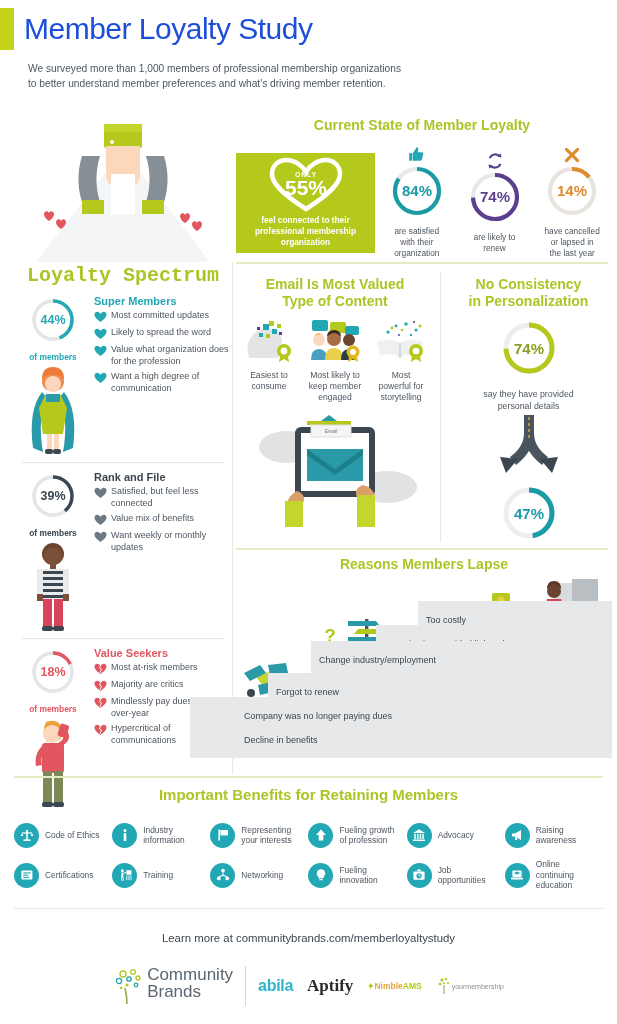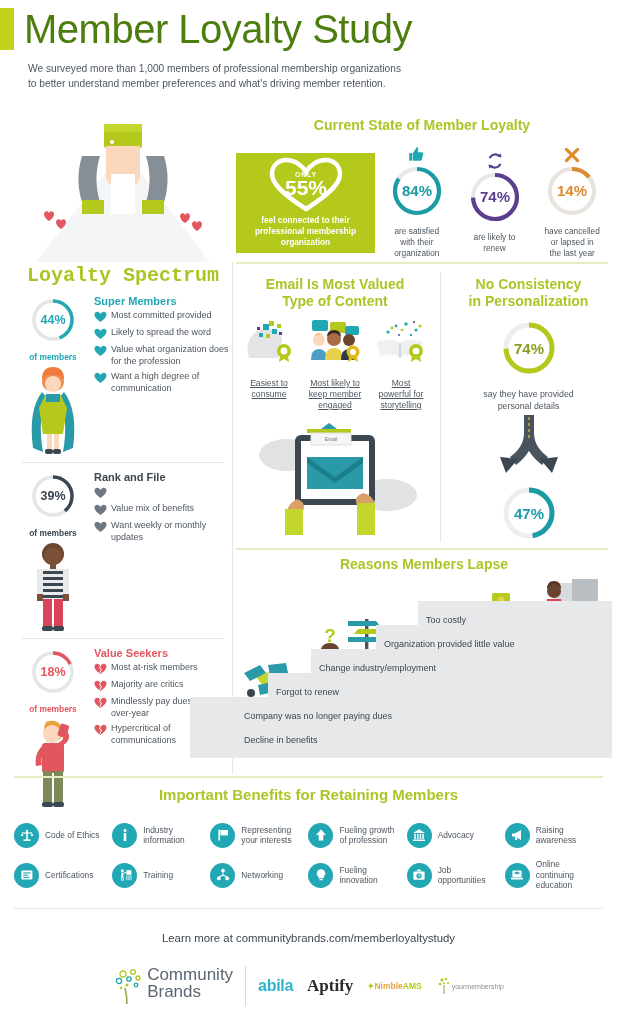--- a/index.html
+++ b/index.html
@@ -9,21 +9,21 @@
     font-family: "Liberation Sans", sans-serif;
     color: #3b4650;
     overflow: hidden;
   }
   .page { position: relative; width: 617px; height: 1024px; }
 
   
   .header { position: absolute; left: 0; top: 8px; width: 617px; }
   .title-row { display: flex; align-items: center; }
   .title-bar { width: 14px; height: 42px; background: #c3d21a; margin-left: 0px; margin-right: 10px; }
-  .title { font-size: 40px; font-weight: 400; color: #4d7c0f; letter-spacing: -0.5px; line-height: 1; }
+  .title { font-size: 30px; font-weight: 400; color: #1d4ed8; letter-spacing: -0.5px; line-height: 1; }
   .subtitle { margin-left: 28px; margin-top: 11px; font-size: 10.2px; line-height: 15px; color: #4c5660; }
 
   
   .sect-title { font-size: 14px; font-weight: bold; color: #aec426; text-align: center; line-height: 17px; }
   .divider-green { height: 2px; background: #e4ecc2; }
   .divider-gray { height: 1px; background: #e3e5e7; }
   .vdivider { width: 1px; background: #e3e5e7; }
 
   
   .cur-state { position: absolute; left: 236px; top: 117px; width: 372px; }
@@ -46,21 +46,21 @@
   .tier-name { font-size: 11px; font-weight: bold; margin-bottom: 3px; }
   .bullets { list-style: none; }
   .bullets li { display: flex; align-items: flex-start; font-size: 9px; line-height: 11.5px; margin-bottom: 4px; color: #4c5660; }
   .bullets li .bh { flex: 0 0 13px; margin-right: 4px; margin-top: 1px; }
   .person { position: relative; height: 96px; display: flex; align-items: flex-end; justify-content: center; }
 
   
   .email-sec { position: absolute; left: 236px; top: 276px; width: 198px; }
   .em-icons { display: flex; margin-top: 8px; }
   .em-col { flex: 1; text-align: center; }
-  .em-col .cap { font-size: 8.6px; line-height: 11px; margin-top: 12px; color: #4c5660; text-decoration: underline; }
+  .em-col .cap { font-size: 8.6px; line-height: 11px; margin-top: 4px; color: #4c5660; }
 
   
   .cons-sec { position: absolute; left: 446px; top: 276px; width: 165px; text-align: center; }
   .cons-cap { font-size: 8.8px; line-height: 11.5px; color: #4c5660; margin-top: 5px; }
 
   
   .lapse { position: absolute; left: 236px; top: 556px; width: 376px; }
   .stairs { position: relative; height: 150px; margin-top: 4px; }
   .step { position: absolute; height: 37px; background: #e7e8ea; display: flex; align-items: center; }
   .step span { font-size: 9px; color: #3b4650; padding-left: 8px; white-space: nowrap; }
@@ -151,21 +151,21 @@
           </svg>
         </div>
       </div>
       <div class="tier-right">
         <div class="tier-name" style="color:#22a7b5">Super Members</div>
         <ul class="bullets">
           <li>
             <svg class="bh" width="13" height="12" viewBox="0 0 13 12">
                 <path d="M6.5 11 C2 8 0.5 5.5 0.5 3.6 C0.5 1.8 1.8 0.8 3.1 0.8 C4.4 0.8 5.9 1.8 6.5 3 C7.1 1.8 8.6 0.8 9.9 0.8 C11.2 0.8 12.5 1.8 12.5 3.6 C12.5 5.5 11 8 6.5 11z" fill="#22a7b5"></path>
               </svg>
-            <span>Most committed provided</span>
+            <span>Most committed updates</span>
           </li>
           <li>
             <svg class="bh" width="13" height="12" viewBox="0 0 13 12">
                 <path d="M6.5 11 C2 8 0.5 5.5 0.5 3.6 C0.5 1.8 1.8 0.8 3.1 0.8 C4.4 0.8 5.9 1.8 6.5 3 C7.1 1.8 8.6 0.8 9.9 0.8 C11.2 0.8 12.5 1.8 12.5 3.6 C12.5 5.5 11 8 6.5 11z" fill="#22a7b5"></path>
               </svg>
             <span>Likely to spread the word</span>
           </li>
           <li>
             <svg class="bh" width="13" height="12" viewBox="0 0 13 12">
                 <path d="M6.5 11 C2 8 0.5 5.5 0.5 3.6 C0.5 1.8 1.8 0.8 3.1 0.8 C4.4 0.8 5.9 1.8 6.5 3 C7.1 1.8 8.6 0.8 9.9 0.8 C11.2 0.8 12.5 1.8 12.5 3.6 C12.5 5.5 11 8 6.5 11z" fill="#22a7b5"></path>
@@ -216,20 +216,21 @@
           </svg>
         </div>
       </div>
       <div class="tier-right">
         <div class="tier-name" style="color:#3b4650">Rank and File</div>
         <ul class="bullets">
           <li>
             <svg class="bh" width="13" height="12" viewBox="0 0 13 12">
                 <path d="M6.5 11 C2 8 0.5 5.5 0.5 3.6 C0.5 1.8 1.8 0.8 3.1 0.8 C4.4 0.8 5.9 1.8 6.5 3 C7.1 1.8 8.6 0.8 9.9 0.8 C11.2 0.8 12.5 1.8 12.5 3.6 C12.5 5.5 11 8 6.5 11z" fill="#6e7882"></path>
               </svg>
+            <span>Satisfied, but feel less connected</span>
           </li>
           <li>
             <svg class="bh" width="13" height="12" viewBox="0 0 13 12">
                 <path d="M6.5 11 C2 8 0.5 5.5 0.5 3.6 C0.5 1.8 1.8 0.8 3.1 0.8 C4.4 0.8 5.9 1.8 6.5 3 C7.1 1.8 8.6 0.8 9.9 0.8 C11.2 0.8 12.5 1.8 12.5 3.6 C12.5 5.5 11 8 6.5 11z" fill="#6e7882"></path>
               </svg>
             <span>Value mix of benefits</span>
           </li>
           <li>
             <svg class="bh" width="13" height="12" viewBox="0 0 13 12">
                 <path d="M6.5 11 C2 8 0.5 5.5 0.5 3.6 C0.5 1.8 1.8 0.8 3.1 0.8 C4.4 0.8 5.9 1.8 6.5 3 C7.1 1.8 8.6 0.8 9.9 0.8 C11.2 0.8 12.5 1.8 12.5 3.6 C12.5 5.5 11 8 6.5 11z" fill="#6e7882"></path>
@@ -599,21 +600,21 @@
           <path d="M8 126 l7 5 l8 -5" stroke="#4a545e" stroke-width="2" fill="none"></path>
         </g>
       </svg>
 
       <div class="step" style="left:182px;top:24px;width:194px">
         <span>Too costly</span>
       </div>
       <div class="step" style="left:140px;top:48px;width:236px">
         <span>Organization provided little value</span>
       </div>
-      <div class="step" style="left:75px;top:72px;width:301px">
+      <div class="step" style="left:75px;top:64px;width:301px">
         <span>Change industry/employment</span>
       </div>
       <div class="step" style="left:32px;top:96px;width:344px">
         <span>Forgot to renew</span>
       </div>
       <div class="step" style="left:-46px;top:120px;width:422px">
         <span style="padding-left:54px">Company was no longer paying dues</span>
       </div>
       <div class="step" style="left:-46px;top:144px;width:422px">
         <span style="padding-left:54px">Decline in benefits</span>

